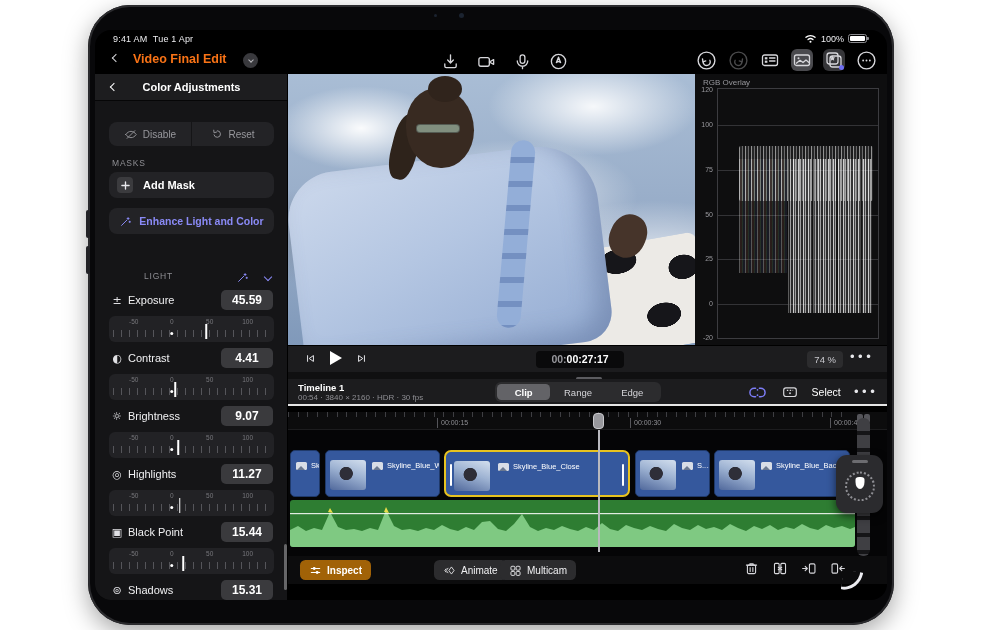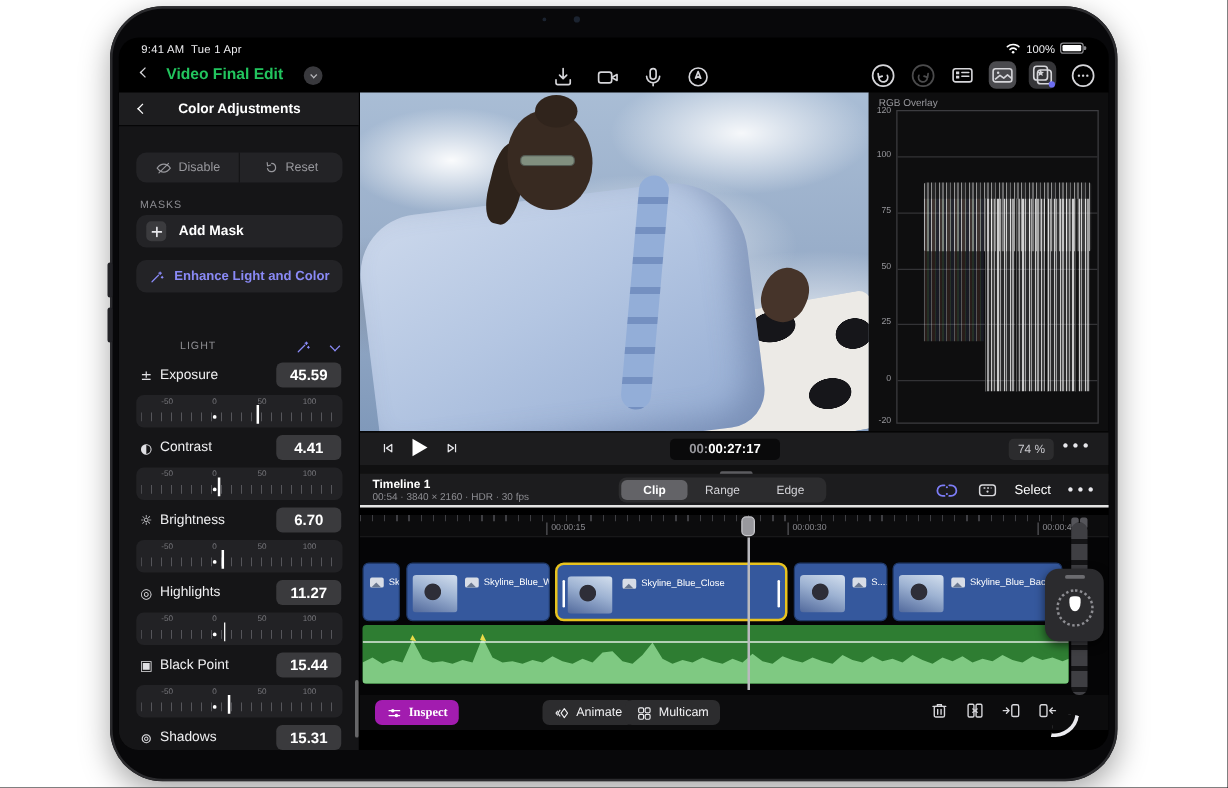--- a/index.html
+++ b/index.html
@@ -13,21 +13,21 @@
   .screen { position:absolute; left:7px; top:25px; width:792px; height:570px; background:#000; border-radius:16px; overflow:hidden; }
 
   
   .statusbar { position:absolute; left:0; top:0; width:792px; height:16px; color:#ededf0; font-size:9px; }
   .status-left { position:absolute; left:18px; top:4px; letter-spacing:.2px; }
   .status-right { position:absolute; right:20px; top:3px; display:flex; align-items:center; gap:4px; }
   .batt { width:19px; height:9px; border:1px solid #8a8a8e; border-radius:2.5px; position:relative; }
   .batt i { position:absolute; left:1px; top:1px; bottom:1px; width:15px; background:#fff; border-radius:1px; }
   .batt::after { content:""; position:absolute; right:-3px; top:2px; width:2px; height:3px; background:#8a8a8e; border-radius:0 1px 1px 0; }
   .appbar { position:absolute; left:0; top:16px; width:792px; height:28px; }
-  .appbar .title { position:absolute; left:38px; top:6px; color:#22c55e; font-size:12.5px; font-weight:bold; }
+  .appbar .title { position:absolute; left:38px; top:6px; color:#f97316; font-size:12.5px; font-weight:bold; }
   .chev { display:inline-block; width:6px; height:6px; border-left:1.8px solid #d8d8dc; border-bottom:1.8px solid #d8d8dc; }
   .chev-left { transform:rotate(45deg); }
   .chev-down { transform:rotate(-45deg); margin-top:-2px; }
   .back-main { position:absolute; left:18px; top:9px; }
   .dd-circle { position:absolute; left:148px; top:7px; width:15px; height:15px; background:#39393d; border-radius:50%; display:flex; align-items:center; justify-content:center; }
   .dd-circle .chev { width:4px; height:4px; border-color:#b8b8bc; }
   .center-icons { position:absolute; left:344px; top:4px; display:flex; gap:14px; color:#d6d6da; }
   .right-icons { position:absolute; left:600px; top:3px; display:flex; gap:10px; align-items:center; color:#d6d6da; }
   .ic-btn { width:22px; height:22px; display:flex; align-items:center; justify-content:center; border-radius:6px; position:relative; }
   .ic-btn.sel { background:#4a4a4e; }
@@ -151,21 +151,21 @@
   .vzoom-knob i { flex:1; background:#55555a; border-radius:2px; }
   .jog { position:absolute; left:741px; top:425px; width:47px; height:58px; background:#2b2b2e; border-radius:11px; box-shadow:0 3px 8px rgba(0,0,0,.6); z-index:8; }
   .jog .bar { position:absolute; left:50%; top:5px; width:16px; height:3px; transform:translateX(-50%); background:#6c6c70; border-radius:2px; }
   .jog .dial { position:absolute; left:50%; top:29px; width:30px; height:30px; transform:translate(-50%,-42%); border:2px dotted #8e8e93; border-radius:50%; }
   .jog .ptr { position:absolute; left:50%; top:29px; width:9px; height:12px; transform:translate(-50%,-58%); background:#fff; border-radius:4px 4px 5px 5px / 3px 3px 8px 8px; }
   .corner-arc { position:absolute; left:747px; top:541px; width:20px; height:20px; border-right:3px solid #ececf0; border-bottom:3px solid #ececf0; border-bottom-right-radius:22px; transform:rotate(8deg); z-index:9; }
 
   
   .btoolbar { position:absolute; left:193px; top:526px; width:599px; height:28px; background:#0c0c0d; }
   .bbtn { position:absolute; top:4px; height:20px; border-radius:5.5px; background:#2c2c2e; color:#f0f0f2; font-size:10px; display:flex; align-items:center; gap:5px; padding:0 9px; }
-  .bbtn.primary { background:#a21caf; color:#fff; font-weight:bold;font-family:Liberation Serif, serif; }
+  .bbtn.primary { background:#a16207; color:#fff; font-weight:bold; }
   .bt-right { position:absolute; right:40px; top:4px; display:flex; gap:11px; align-items:center; color:#d8d8dc; }
 
   svg.ic { display:block; }
 </style>
 </head>
 <body>
 
 <div class="device">
   <div class="cam-dot" style="left:346px; top:9px; width:3px; height:3px;"></div>
   <div class="cam-dot" style="left:371px; top:8px; width:5px; height:5px;"></div>
@@ -350,21 +350,21 @@
             <span class="s-lab" style="left:84%">100</span>
           <i class="s-ticks"></i>
             <i class="s-dot" style="left:38%"></i>
             <i class="s-mark" style="left:40%"></i>
         </div>
       </div>
 
       <div class="slider" style="top:334px;">
         <span class="s-ic glyph">☼</span>
         <span class="s-name">Brightness</span>
-        <span class="s-val">6.70</span>
+        <span class="s-val">9.07</span>
         <div class="s-ruler">
           <span class="s-lab" style="left:15%">-50</span>
             <span class="s-lab" style="left:38%">0</span>
             <span class="s-lab" style="left:61%">50</span>
             <span class="s-lab" style="left:84%">100</span>
           <i class="s-ticks"></i>
             <i class="s-dot" style="left:38%"></i>
             <i class="s-mark" style="left:42%"></i>
         </div>
       </div>

